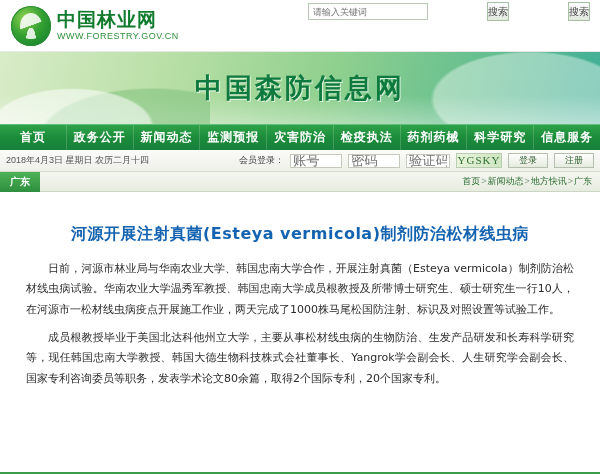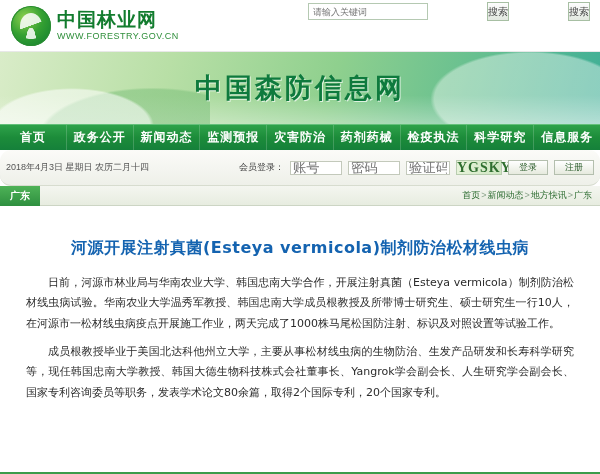--- a/index.html
+++ b/index.html
@@ -153,47 +153,46 @@
     font-weight: bold;
     letter-spacing: 1px;
     cursor: pointer;
     font-family: "DejaVu Sans", sans-serif;
     border-right: 1px solid rgba(255,255,255,.18);
   }
   .nav-item:last-child { border-right: none; }
 
   
   .userbar {
-    height: 36px;
+    height: 22px;
     background: linear-gradient(#fbfbf8, #eef0e9);
     border-bottom: 1px solid #d7dccf;
     display: flex;
     align-items: center;
     font-size: 9px;
     color: #555;
     padding: 0 6px;
     gap: 6px;
-    border-radius: 11px;
   }
   .userbar .date { color: #555; }
   .userbar .spacer { flex: 1; }
   .userbar .login-label { color: #444; }
   .ub-field {
     width: 52px; height: 14px;
     border: 1px solid #c3c9bb;
     background: #fff;
   }
   .ub-field.small { width: 44px; }
   .captcha {
     width: 46px; height: 15px;
     background: linear-gradient(92deg,#e7f3da,#cfe6c2);
     border: 1px solid #b9cdb0;
     color: #2f6e2f;
-    font-size: 14px;
-    font-weight: bold;
+    font-size: 11px;
+    font-weight: normal;
     letter-spacing: 1px;
     text-align: center;
     line-height: 13px;
     font-family: "Liberation Serif", serif;
   }
   .ub-btn {
     height: 15px;
     min-width: 26px;
     border: 1px solid #b4bfae;
     background: linear-gradient(#ffffff,#e6eade);
@@ -295,22 +294,22 @@
   <div class="banner">
     <div class="banner-title">中国森防信息网</div>
   </div>
 
   <div class="nav">
     <div class="nav-item">首页</div>
     <div class="nav-item">政务公开</div>
     <div class="nav-item">新闻动态</div>
     <div class="nav-item">监测预报</div>
     <div class="nav-item">灾害防治</div>
+    <div class="nav-item">检疫执法</div>
     <div class="nav-item">药剂药械</div>
-    <div class="nav-item">检疫执法</div>
     <div class="nav-item">科学研究</div>
     <div class="nav-item">信息服务</div>
   </div>
 
   <div class="userbar">
     <div class="date">2018年4月3日 星期日 农历二月十四</div>
     <div class="spacer"></div>
     <div class="login-label">会员登录：</div>
     <input class="ub-field" type="text" placeholder="账号" style="">
     <input class="ub-field" type="password" placeholder="密码" style="">

